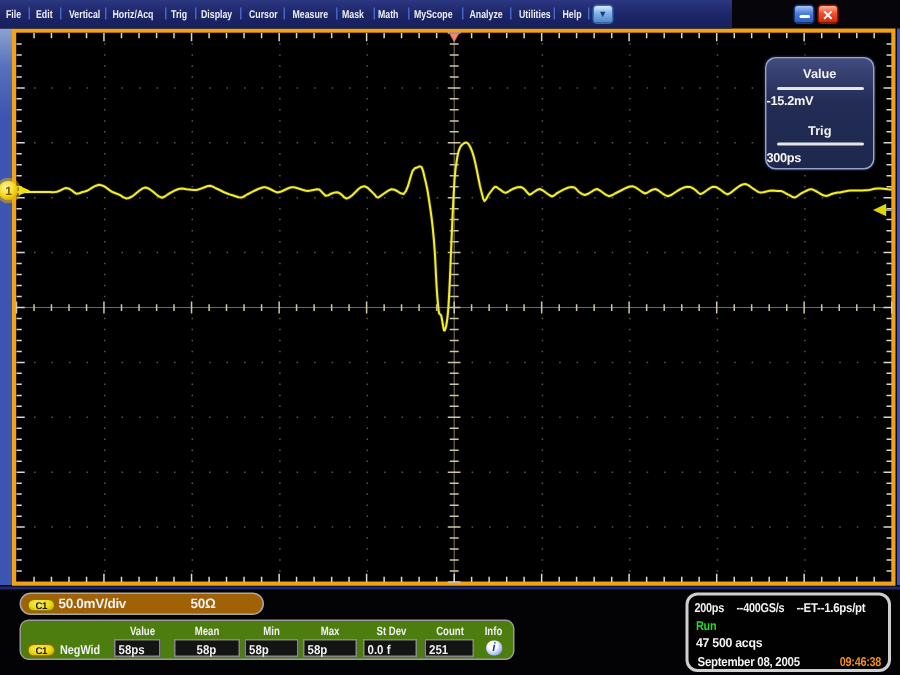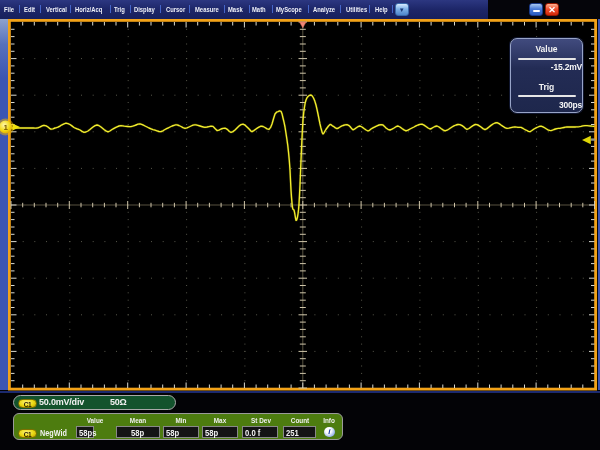--- a/index.html
+++ b/index.html
@@ -8,39 +8,39 @@
 .sep{position:absolute;top:4.5px;width:1px;height:8px;background:#4565c8}
 .dropbtn{position:absolute;left:395px;top:2.5px;width:13.5px;height:13px;border-radius:3px;background:linear-gradient(#d8ecff,#7fb2e8 45%,#4f86cc);border:1px solid #3a6aaa;color:#1a3a78;font-size:6px;text-align:center;line-height:12px}
 .btn{position:absolute;top:2.5px;width:14px;height:13px;border-radius:3px;color:#fff;font-size:8px;font-weight:bold;text-align:center;line-height:13px}
 .minb{left:529px;background:linear-gradient(#a8c8f0,#4a7cd8 45%,#2a5cc0);border:1px solid #1a3a88}
 .minb i{position:absolute;left:3px;bottom:2.5px;width:7px;height:2px;background:#fff;border-radius:1px}
 .closeb{left:545px;background:linear-gradient(#ffb090,#f05030 45%,#d02808);border:1px solid #981800;font-size:9px;line-height:12px}
 .lstrip{position:absolute;left:0;top:19px;width:8px;height:424px;background:linear-gradient(#8ea2cf,#5671bd 6%,#3c55b2 14%,#3c55b2);z-index:1}
 .rstrip{position:absolute;left:598px;top:19px;width:2px;height:430px;background:#3c55b2;z-index:1}
 .botbg{position:absolute;left:0;top:390px;width:600px;height:60px;background:#030306;z-index:1}
 .bluline{position:absolute;left:0;top:390.5px;width:600px;height:2px;background:#1c2a6e;z-index:1}
-.pill{position:absolute;border:1.5px solid #a9a9a9;border-radius:8px;background:#14532d;z-index:4}
+.pill{position:absolute;border:1.5px solid #a9a9a9;border-radius:8px;background:#a16207;z-index:4}
 .pt{position:absolute;top:1.5px;font-size:9px;font-weight:bold;letter-spacing:-0.2px;color:#f2f2f2;white-space:pre}
 .sx{transform:scaleX(0.82);transform-origin:left;letter-spacing:-0.1px}
 .c1{position:absolute;width:19px;height:9px;border-radius:4.5px;background:radial-gradient(ellipse at 45% 35%,#faf080 0%,#ead810 55%,#b89a00 100%);border:0.5px solid #807000;color:#221a00;font-size:6.5px;font-weight:bold;text-align:center;line-height:9px;letter-spacing:-0.3px}
 .info{position:absolute;left:457px;top:394.5px;width:137px;height:53.5px;border:2px solid #cfcfcf;border-radius:8px;background:#010101;z-index:4}
 .it{position:absolute;font-size:8.5px;font-weight:bold;letter-spacing:-0.2px;color:#f2f2f2;white-space:pre;transform:scaleX(0.85);transform-origin:left}
 .run{color:#2ad82a}
 .acq{transform:scaleX(0.97)}
 .sep9{transform:scaleX(0.9)}
 .time{color:#f09018}
 .mtable{position:absolute;left:13px;top:412.5px;width:330px;height:27px;border:1.5px solid #9a9a9a;border-radius:6px;background:#4d7c0f;z-index:4}
 .th{position:absolute;top:2.5px;font-size:8px;font-weight:bold;color:#f0f0f0;white-space:pre;transform:translateX(-50%) scaleX(0.8)}
 .rl{position:absolute;font-size:8.5px;font-weight:bold;color:#f2f2f2;transform:scaleX(0.85);transform-origin:left}
 .cell{position:absolute;top:12.5px;height:11.5px;border:1px solid #888;background:#141414;color:#f2f2f2;font-size:8.5px;font-weight:bold}
 .cell span{display:inline-block;margin:0.5px 0 0 2px;transform:scaleX(0.9);transform-origin:left}
 .infoicon{position:absolute;left:310px;top:13px;width:10.5px;height:10.5px;border-radius:50%;background:radial-gradient(circle at 40% 35%,#ffffff 30%,#9ab4e8 70%,#3a62c0);color:#1a3aa8;font-size:8px;font-weight:bold;font-style:italic;text-align:center;line-height:10px}
 .level{position:absolute;left:510px;top:38px;width:73px;height:75px;border-radius:7px;background:linear-gradient(#414b7e,#232c55 40%,#1e274c);border:1px solid #98a4c8;box-shadow:0 0 0 1px #10162e;z-index:4}
 .lt{position:absolute;width:100%;text-align:center;font-size:8.5px;font-weight:bold;color:#f2f2f2}
-.lv{position:absolute;width:100%;text-align:right;font-size:8.5px;font-weight:bold;letter-spacing:-0.2px;color:#f6f6f6}
+.lv{position:absolute;width:100%;text-align:left;font-size:8.5px;font-weight:bold;letter-spacing:-0.2px;color:#f6f6f6}
 .hline{position:absolute;left:6.5px;width:58px;height:2px;background:#e6e6e6;border-radius:1px}
 </style></head>
 <body>
 <div id="page">
 <div class="lstrip"></div>
     <div class="rstrip"></div>
     <div class="botbg"></div>
     <div class="bluline"></div>
 <svg width="600" height="450" viewBox="0 0 600 450" style="position:absolute;left:0;top:0;z-index:2">
       <rect x="8" y="19" width="589" height="371.5" fill="#000"></rect>
@@ -98,33 +98,42 @@
       <span class="dropbtn">▼</span>
       <span class="btn minb">
         <i></i>
       </span>
       <span class="btn closeb">✕</span>
     </div>
 
 <div class="pill" style="left:13px;top:394.5px;width:163px;height:15px">
   <span class="c1" style="left:4px;top:3px">C1</span>
       <span class="pt" style="left:25px">50.0mV/div</span>
-      <span class="pt" style="left:96px">50Ω</span>
+      <span class="pt" style="left:113px">50Ω</span>
+</div>
+<div class="info">
+  <span class="it" style="left:4px;top:3.5px">200ps</span>
+  <span class="it" style="left:32px;top:3.5px">--400GS/s</span>
+  <span class="it" style="left:72px;top:3.5px;transform:scaleX(0.9)">--ET--1.6ps/pt</span>
+  <span class="it run" style="left:4.5px;top:15px">Run</span>
+  <span class="it acq" style="left:4.5px;top:26.5px">47 500 acqs</span>
+  <span class="it sep9" style="left:6px;top:39px">September 08, 2005</span>
+  <span class="it time" style="right:5px;top:39px;transform-origin:right;">09:46:38</span>
 </div>
 <div class="mtable">
   <span class="th" style="left:80.5px">Value</span>
   <span class="th" style="left:124px">Mean</span>
   <span class="th" style="left:166.5px">Min</span>
   <span class="th" style="left:206px">Max</span>
   <span class="th" style="left:247px">St Dev</span>
   <span class="th" style="left:285.5px">Count</span>
   <span class="th" style="left:315px">Info</span>
   <span class="c1" style="left:4px;top:15.5px">C1</span>
       <span class="rl" style="left:26px;top:14.5px">NegWid</span>
-  <div class="cell" style="left:61.5px;width:18px"><span>58ps</span></div>
+  <div class="cell" style="left:61.5px;width:31px"><span>58ps</span></div>
   <div class="cell" style="left:102px;width:44px"><span style="margin-left:14px">58p</span></div>
   <div class="cell" style="left:148.5px;width:36px"><span>58p</span></div>
   <div class="cell" style="left:188px;width:36px"><span>58p</span></div>
   <div class="cell" style="left:228px;width:36px"><span>0.0 f</span></div>
   <div class="cell" style="left:269px;width:33px"><span>251</span></div>
   <span class="infoicon">i</span>
 </div>
 <div class="level">
   <div class="lt" style="top:4.5px">Value</div>
   <div class="hline" style="top:18.5px"></div>

